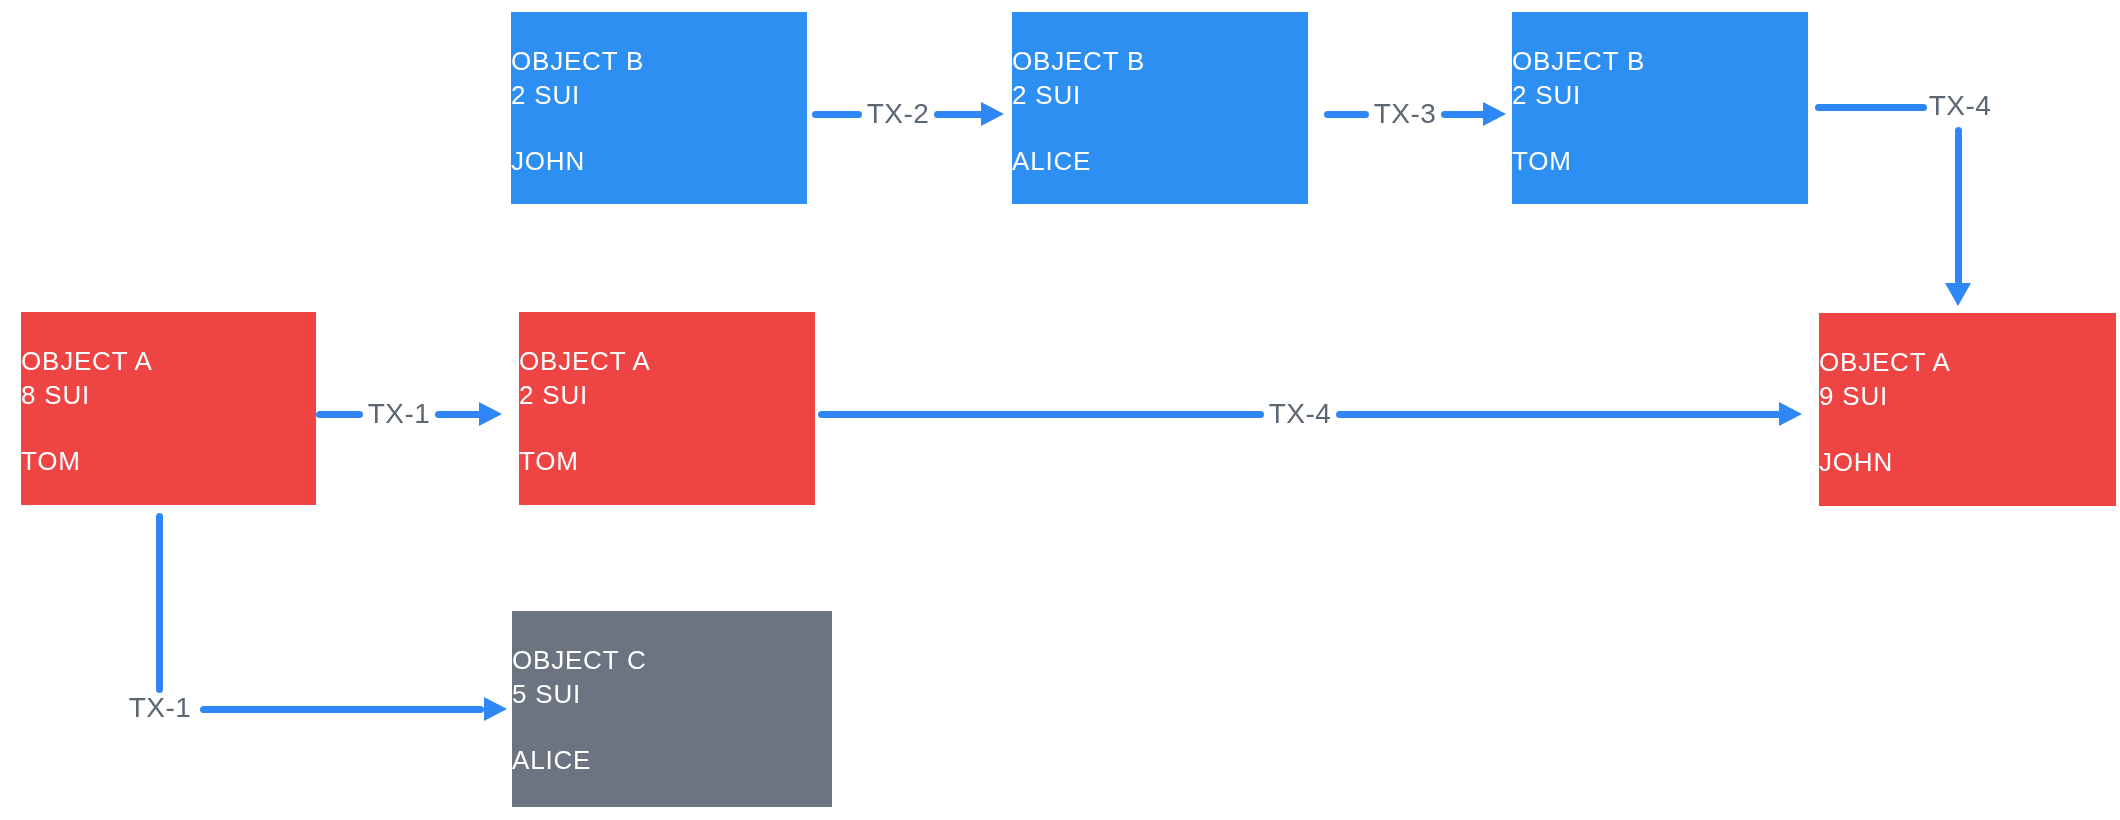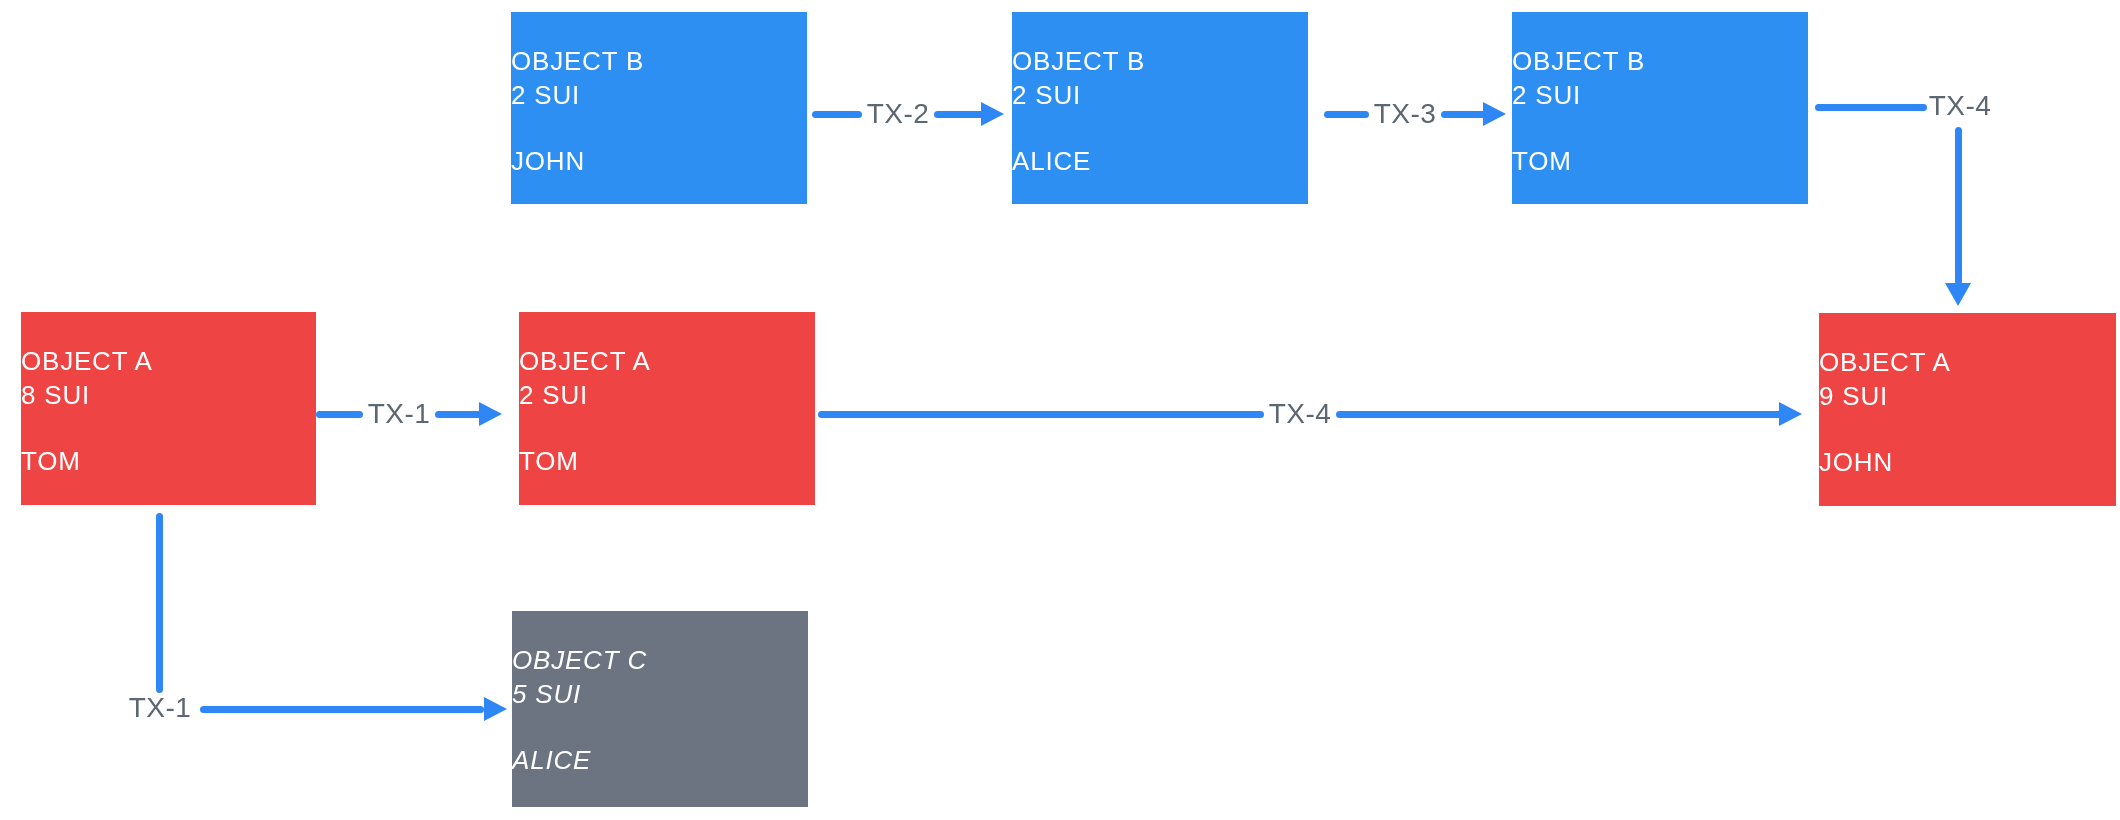--- a/index.html
+++ b/index.html
@@ -29,21 +29,21 @@
   .node.gray  { background: #6B7480; }
 
   .node-owner { margin-top: 32px; }
 
   #node-b-john  { left: 511px;  top: 12px;  width: 296px; height: 192px; }
   #node-b-alice { left: 1012px; top: 12px;  width: 296px; height: 192px; }
   #node-b-tom   { left: 1512px; top: 12px;  width: 296px; height: 192px; }
   #node-a5-tom  { left: 12px;   top: 312px; width: 295px; height: 193px; }
   #node-a4-tom  { left: 510px;  top: 312px; width: 296px; height: 193px; }
   #node-a6-john { left: 1810px; top: 313px; width: 297px; height: 193px; }
-  #node-c-alice { left: 512px;  top: 611px; width: 296px; height: 196px; font-style: italic; }
+  #node-c-alice { left: 512px;  top: 611px; width: 320px; height: 196px; }
 
   
   .edge-label {
     color: #5C6772;
     font-size: 28px;
     letter-spacing: 0.5px;
     white-space: nowrap;
   }
 
   

